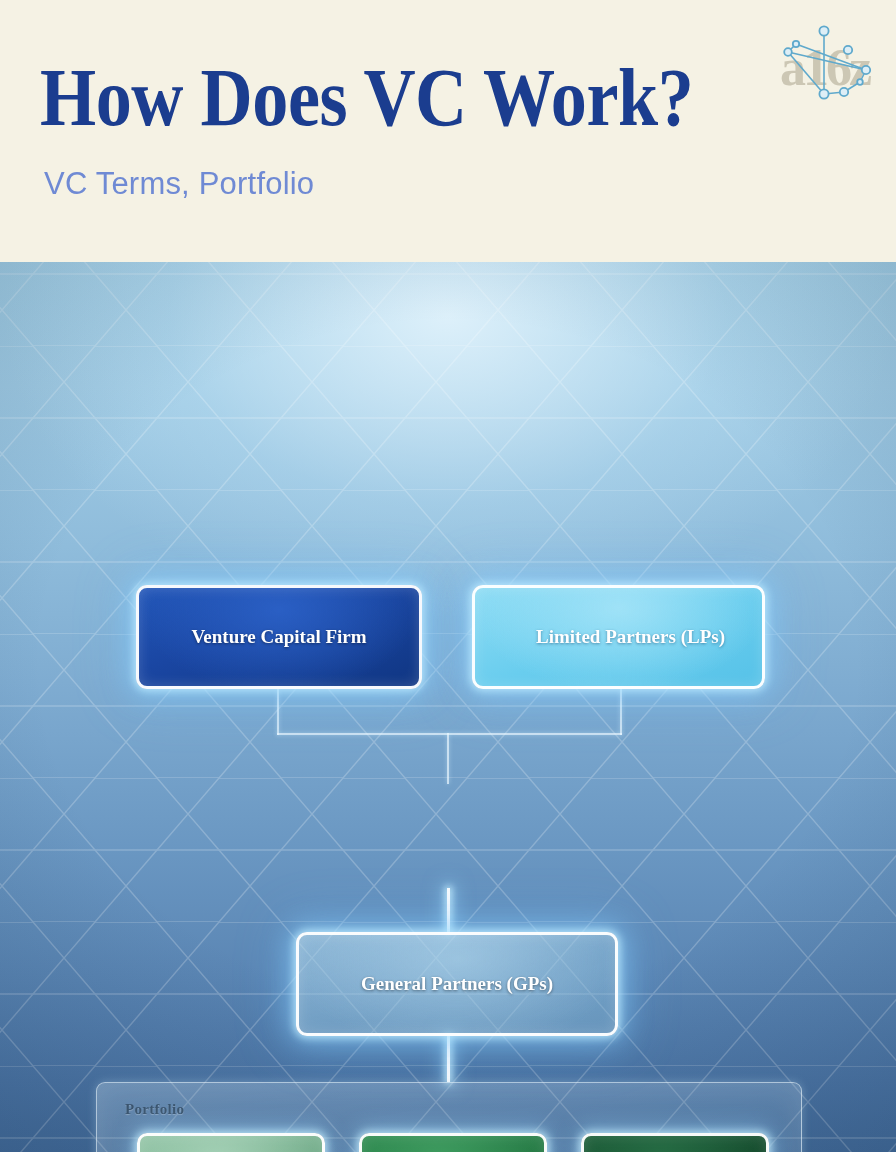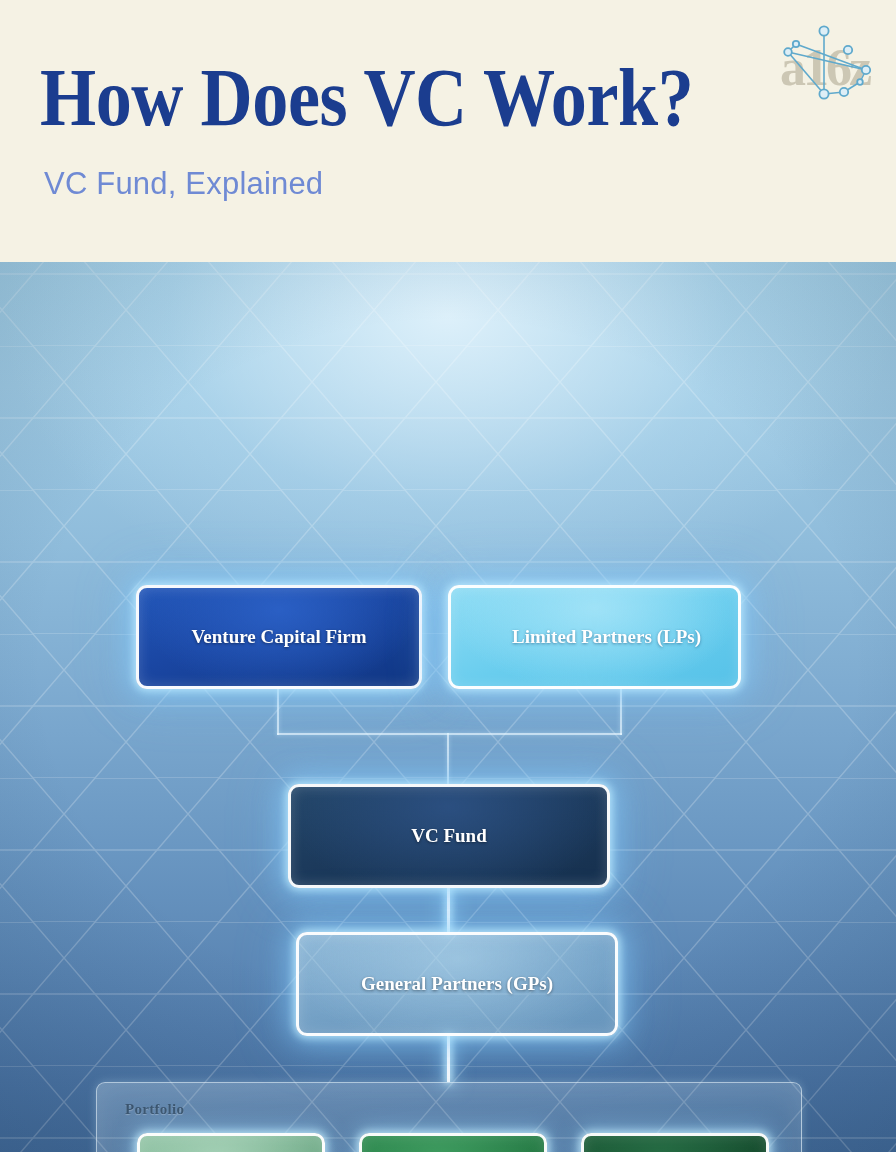--- a/index.html
+++ b/index.html
@@ -119,21 +119,21 @@
   
   #node-vc-firm {
     left:136px; top:323px; width:286px; height:104px;
     font-size:19px;
     background:
       radial-gradient(ellipse 200px 120px at 50% 22%, #2a5fc4 0%, rgba(42,95,196,0) 70%),
       linear-gradient(160deg, #2256b8 0%, #1a46a2 42%, #103683 100%);
   }
   
   #node-lps {
-    left:448px; top:323px; width:293px; height:104px;
+    left:472px; top:323px; width:293px; height:104px;
     font-size:19px;
     background:
       radial-gradient(ellipse 210px 120px at 50% 20%, #9fe2f7 0%, rgba(159,226,247,0) 70%),
       linear-gradient(160deg, #8edcf4 0%, #69cdee 50%, #56c2e8 100%);
     text-shadow:0 1px 3px rgba(20,70,110,0.55);
     padding-left:24px;
   }
   
   #node-vc-fund {
     left:288px; top:522px; width:322px; height:104px;
@@ -237,21 +237,21 @@
   
   #conn-gps-portfolio { left:447px; top:774px; width:3px; height:46px; }
 </style>
 </head>
 <body>
 
 <div id="page">
 
   <div class="header">
     <div class="title">How Does VC Work?</div>
-    <div class="subtitle">VC Fund, Explained</div>
+    <div class="subtitle">VC Terms, Portfolio</div>
 
     <div class="logo">
       <div class="wordmark">a16z</div>
       <svg width="104" height="96" viewBox="0 0 104 96">
         <g stroke="#5fa9cc" stroke-width="1.6" fill="none">
           <line x1="50" y1="9" x2="50" y2="72"></line>
           <line x1="14" y1="30" x2="92" y2="48"></line>
           <line x1="14" y1="30" x2="22" y2="22"></line>
           <line x1="22" y1="22" x2="92" y2="48"></line>
           <line x1="92" y1="48" x2="86" y2="60"></line>
@@ -293,21 +293,20 @@
     <div class="conn" id="conn-firm-down"></div>
     <div class="conn" id="conn-lps-down"></div>
     <div class="conn" id="conn-bracket-bar"></div>
     <div class="conn" id="conn-bar-fund"></div>
     <div class="conn-glow" id="conn-fund-gps"></div>
     <div class="conn-glow" id="conn-gps-portfolio"></div>
 
     <div class="node" id="node-vc-firm">Venture Capital Firm</div>
     <div class="node" id="node-lps">Limited Partners (LPs)</div>
 
-    <div class="node" id="node-vc-fund">VC Fund</div>
 
     <div class="node" id="node-gps">General Partners (GPs)</div>
 
     <div id="portfolio-container">
       <div id="portfolio-label">Portfolio</div>
       <div class="company" id="company-a">Company A</div>
       <div class="company" id="company-b">Company B</div>
       <div class="company" id="company-c">Company C</div>
     </div>
 

